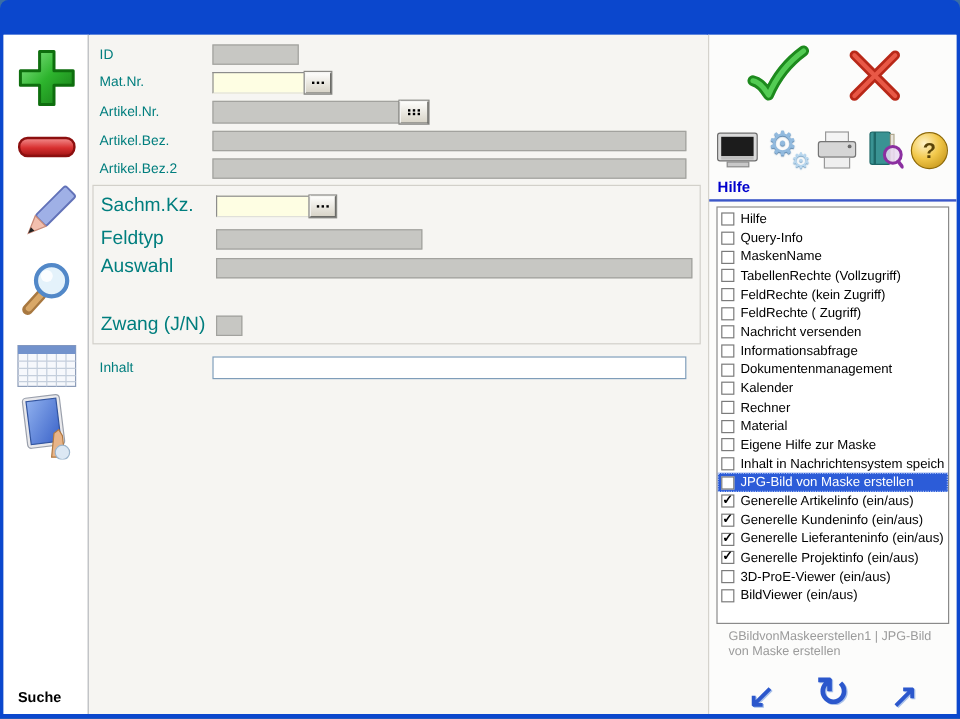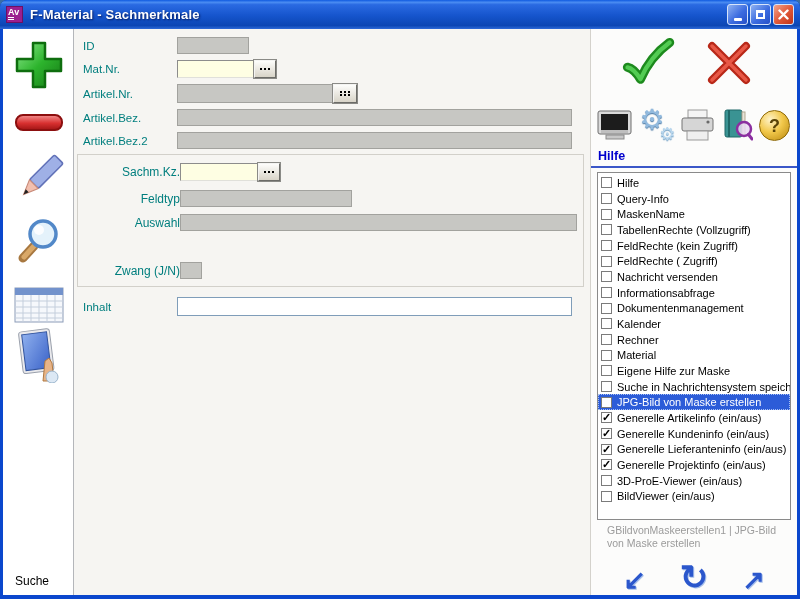--- a/index.html
+++ b/index.html
@@ -19,25 +19,25 @@
   .wbtn.close{background:linear-gradient(135deg,#f4a58c 0%,#e25a3a 50%,#c03318 100%);}
   .glyph-min{width:8px;height:3px;background:#fff;margin-top:10px;border-radius:1px;}
   .glyph-max{width:9px;height:9px;border:2px solid #fff;border-top-width:3px;}
   
   .client{position:absolute;left:3px;top:29px;right:3px;bottom:4px;background:#f6f5f2;}
   .left-panel{position:absolute;left:0;top:0;bottom:0;width:71px;background:#ffffff;border-right:1px solid #b4b6ba;}
   .main-area{position:absolute;left:72px;top:0;bottom:0;width:514px;background:#f6f5f2;}
   .right-panel{position:absolute;right:0;top:0;bottom:0;width:207px;background:#fcfcfb;border-left:1px solid #d4d2cc;}
   
   .tool{position:absolute;left:9px;width:54px;height:56px;display:flex;align-items:center;justify-content:center;cursor:pointer;}
-  .suche{position:absolute;left:12px;bottom:7px;font-size:12px;font-weight:normal;color:#000;}
+  .suche{position:absolute;left:12px;bottom:7px;font-size:12px;font-weight:bold;color:#000;}
   
   .frow{position:absolute;left:8px;display:flex;align-items:center;}
   .flabel{width:94px;flex:none;font-size:11.5px;color:#007e7e;}
-  .glabel{width:96px;flex:none;font-size:12px;color:#007e7e;text-align:right;}
+  .glabel{width:96px;flex:none;font-size:16px;color:#007e7e;}
   .fgray{background:#c7c7c3;border:1px solid #a2a29e;height:17px;}
   .finput{background:#fefee3;border:1px solid;border-color:#8c8c8c #e0e0da #e0e0da #8c8c8c;height:18px;font-size:11px;padding:0 3px;outline:none;}
   .fwhite{background:#ffffff;border:1px solid #7f9db9;height:19px;font-size:11px;padding:0 3px;outline:none;}
   .btn-dots{height:18px;width:22px;background:linear-gradient(180deg,#fdfdfb,#d8d4c8);border:1px solid;border-color:#f4f4f2 #6c6c68 #6c6c68 #f4f4f2;box-shadow:0 0 0 1px #8a8a86;display:flex;align-items:center;justify-content:center;cursor:pointer;padding:0;}
   .dots{display:grid;gap:1px;}
   .dots.d3{grid-template-columns:repeat(3,3px);}
   .dots.d6{grid-template-columns:repeat(3,3px);grid-template-rows:repeat(2,2px);}
   .dots i{width:2px;height:2px;background:#000;display:block;}
   .groupbox{position:absolute;left:2px;top:125px;width:507px;height:133px;border:1px solid #d2d0ca;}
   .grow{position:absolute;left:6px;display:flex;align-items:center;}
@@ -63,40 +63,20 @@
   .arrows{position:absolute;left:0;right:0;bottom:1px;display:flex;justify-content:center;align-items:flex-end;gap:34px;}
   .arr{color:#2b57cc;text-shadow:1px 1px 0 #a8c0ea;cursor:pointer;font-weight:bold;line-height:1;}
   .arr.small{font-size:27px;}
   .arr.big{font-size:34px;}
 </style>
 </head>
 <body>
 
 <div class="window">
 
-  <div class="titlebar">
-    <span class="app-icon">
-      <span class="av">Av</span>
-      <span class="stripe"></span>
-    </span>
-    <span class="title">F-Material - Sachmerkmale</span>
-    <span class="win-btns">
-      <span class="wbtn min">
-          <i class="glyph-min"></i>
-        </span>
-      <span class="wbtn max">
-          <i class="glyph-max"></i>
-        </span>
-      <span class="wbtn close">
-        <svg width="11" height="11" viewBox="0 0 11 11">
-            <path d="M1.5 1.5 L9.5 9.5 M9.5 1.5 L1.5 9.5" stroke="#fff" stroke-width="2.4" stroke-linecap="round"></path>
-          </svg>
-      </span>
-    </span>
-  </div>
 
   <div class="client">
 
     <div class="left-panel">
       <div class="tool" style="top:8px">
         <svg width="50" height="50" viewBox="0 0 50 50">
           <defs>
               <linearGradient id="gp" x1="0" y1="0" x2="1" y2="1">
                 <stop offset="0" stop-color="#8ee88e"></stop>
                 <stop offset=".5" stop-color="#2db42d"></stop>
@@ -352,21 +332,21 @@
           <div class="lb-item">
             <span class="lb-check"></span>
             <span class="lb-label">Material</span>
           </div>
           <div class="lb-item">
             <span class="lb-check"></span>
             <span class="lb-label">Eigene Hilfe zur Maske</span>
           </div>
           <div class="lb-item">
             <span class="lb-check"></span>
-            <span class="lb-label">Suche in Nachrichtensystem speich</span>
+            <span class="lb-label">Inhalt in Nachrichtensystem speich</span>
           </div>
           <div class="lb-item selected">
             <span class="lb-check"></span>
             <span class="lb-label">JPG-Bild von Maske erstellen</span>
           </div>
           <div class="lb-item">
             <span class="lb-check checked">✓</span>
             <span class="lb-label">Generelle Artikelinfo (ein/aus)</span>
           </div>
           <div class="lb-item">

